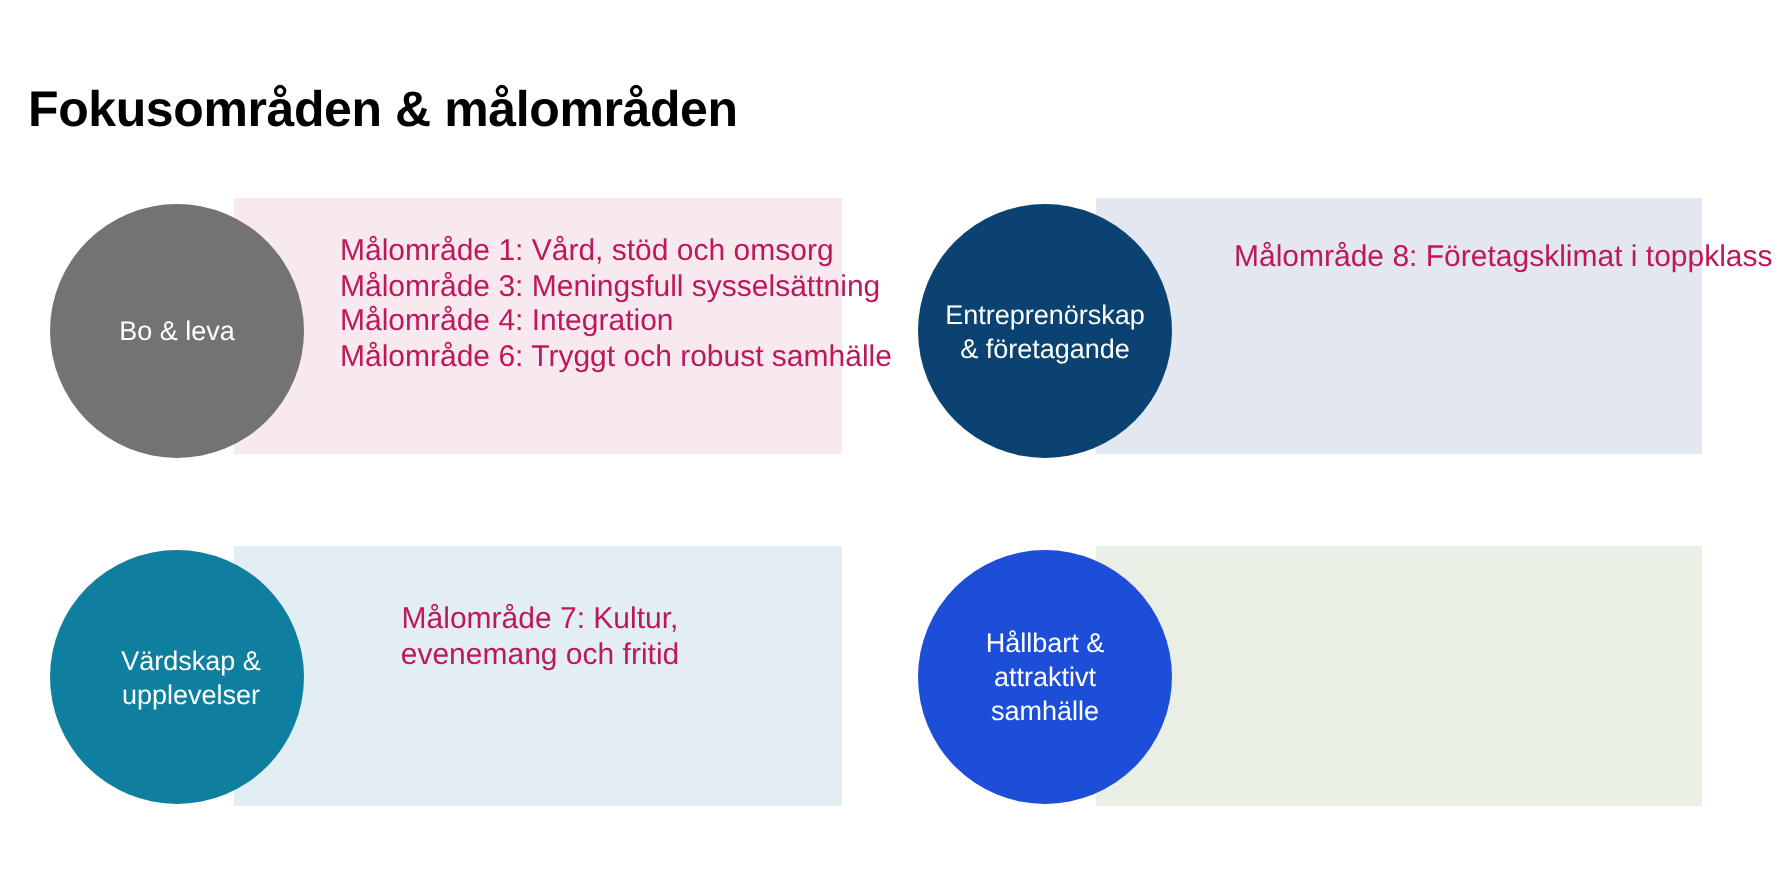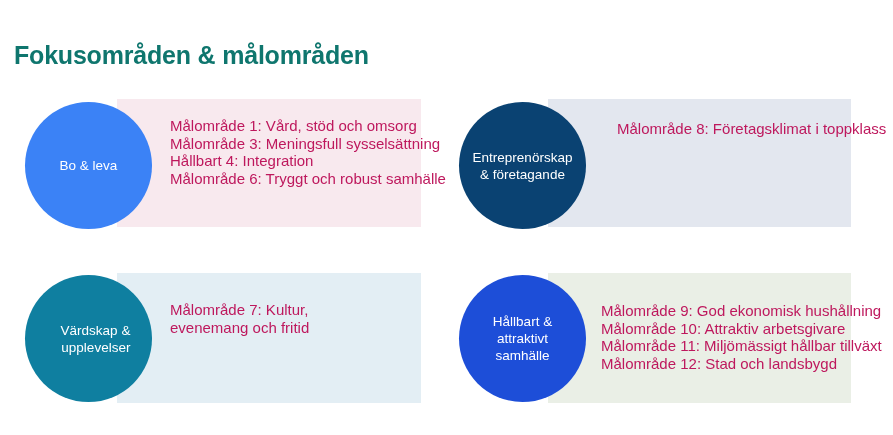--- a/index.html
+++ b/index.html
@@ -18,21 +18,21 @@
   }
 
   
   .page-title {
     position: absolute;
     left: 14px;
     top: 24px;
     font-size: 25px;
     font-weight: bold;
     letter-spacing: -0.2px;
-    color: #0f766e;
+    color: #000000;
     white-space: nowrap;
   }
 
   
   .focus-grid {
     position: absolute;
     left: 0;
     top: 90px;
     width: 893px;
     height: 330px;
@@ -87,62 +87,63 @@
   .circle-label {
     color: #ffffff;
     font-size: 13.5px;
     line-height: 17px;
     text-align: center;
     padding: 0 8px;
     white-space: pre-line;
   }
   
   .circle-label.align-left {
-    text-align: right;
+    text-align: center;
     padding-left: 22px;
   }
 
   
   .goal-list {
     position: absolute;
     top: 0;
     font-size: 15px;
     line-height: 17.5px;
     color: #be185d;
   }
   .goal-item {
     white-space: nowrap;
   }
   .goal-item.wrap {
     white-space: normal;
     max-width: 200px;
+    text-align: center;
   }
 
   
   .q-bo .goal-list        { left: 145px; top: 18px; }
   .q-entreprenor .goal-list { left: 158px; top: 21px; }
   .q-vardskap .goal-list  { left: 145px; top: 29px; }
   .q-hallbart .goal-list  { left: 142px; top: 30px; }
 </style>
 </head>
 <body>
 
 <h1 class="page-title">Fokusområden &amp; målområden</h1>
 
 <div class="focus-grid">
 
   <div class="focus-area col-left row-top q-bo">
     <div class="panel" style="background-color: rgb(248, 233, 238);"></div>
-    <div class="circle" style="background-color: #3b82f6;">
+    <div class="circle" style="background-color: #737373;">
       <span class="circle-label">Bo &amp; leva</span>
     </div>
     <div class="goal-list">
       <div class="goal-item">Målområde 1: Vård, stöd och omsorg</div>
       <div class="goal-item">Målområde 3: Meningsfull sysselsättning</div>
-      <div class="goal-item">Hållbart 4: Integration</div>
+      <div class="goal-item">Målområde 4: Integration</div>
       <div class="goal-item">Målområde 6: Tryggt och robust samhälle</div>
     </div>
   </div>
 
   <div class="focus-area col-right row-top q-entreprenor">
     <div class="panel" style="background-color: rgb(227, 231, 239);"></div>
     <div class="circle" style="background-color: rgb(10, 66, 114);">
       <span class="circle-label">Entreprenörskap
 &amp; företagande</span>
     </div>
@@ -162,21 +163,15 @@
     </div>
   </div>
 
   <div class="focus-area col-right row-bottom q-hallbart">
     <div class="panel" style="background-color: rgb(234, 239, 230);"></div>
     <div class="circle" style="background-color: #1d4ed8;">
       <span class="circle-label">Hållbart &amp;
 attraktivt
 samhälle</span>
     </div>
-    <div class="goal-list">
-      <div class="goal-item">Målområde 9: God ekonomisk hushållning</div>
-      <div class="goal-item">Målområde 10: Attraktiv arbetsgivare</div>
-      <div class="goal-item">Målområde 11: Miljömässigt hållbar tillväxt</div>
-      <div class="goal-item">Målområde 12: Stad och landsbygd</div>
-    </div>
   </div>
 
 </div>
 
 </body></html>

